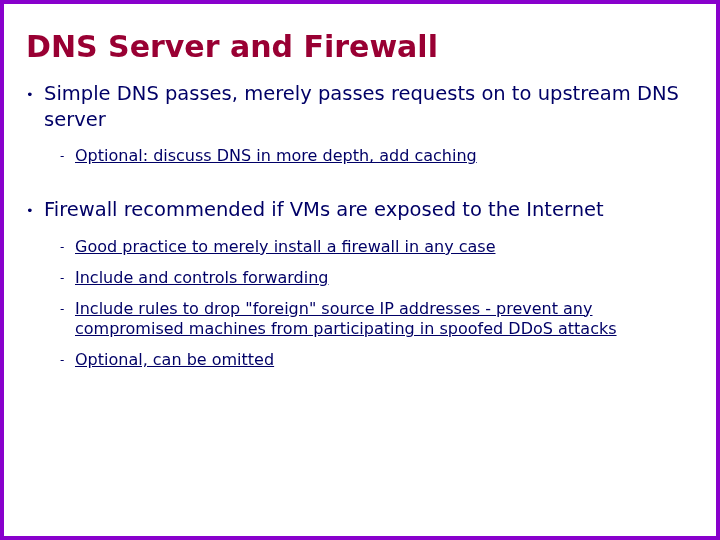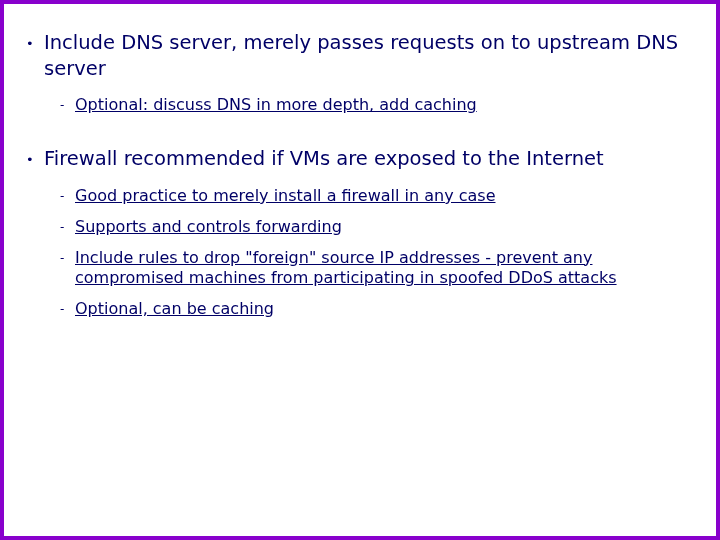--- a/index.html
+++ b/index.html
@@ -86,26 +86,27 @@
   .gap-sm { height: 10px; }
   .gap-md { height: 26px; }
   .gap-xs { height: 6px; }
 </style>
 </head>
 <body>
 
 <div class="slide">
   <div class="slide-inner">
 
+    <h1 class="title">DNS Server and Firewall</h1>
 
     <div class="body">
 
       <div class="l1">
         <span class="bullet">•</span>
-        <span class="text">Include DNS server, merely passes requests on to upstream DNS server</span>
+        <span class="text">Simple DNS passes, merely passes requests on to upstream DNS server</span>
       </div>
 
       <div class="gap-sm"></div>
 
       <div class="l2">
         <span class="bullet">-</span>
         <span class="text">Optional: discuss DNS in more depth, add caching</span>
       </div>
 
       <div class="gap-md"></div>
@@ -119,32 +120,32 @@
 
       <div class="l2">
         <span class="bullet">-</span>
         <span class="text">Good practice to merely install a firewall in any case</span>
       </div>
 
       <div class="gap-xs"></div>
 
       <div class="l2">
         <span class="bullet">-</span>
-        <span class="text">Supports and controls forwarding</span>
+        <span class="text">Include and controls forwarding</span>
       </div>
 
       <div class="gap-xs"></div>
 
       <div class="l2">
         <span class="bullet">-</span>
         <span class="text">Include rules to drop "foreign" source IP addresses  - prevent any compromised machines from participating in spoofed DDoS attacks</span>
       </div>
 
       <div class="gap-xs"></div>
 
       <div class="l2">
         <span class="bullet">-</span>
-        <span class="text">Optional, can be caching</span>
+        <span class="text">Optional, can be omitted</span>
       </div>
 
     </div>
   </div>
 </div>
 
 </body></html>

